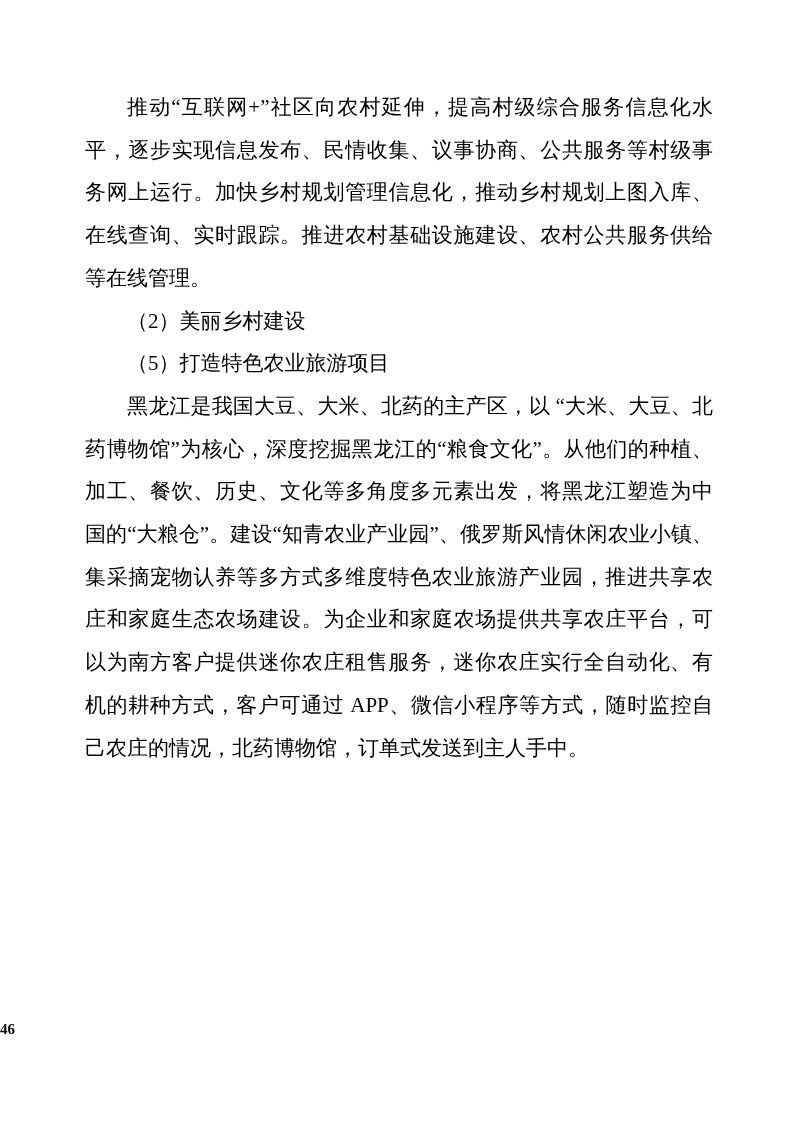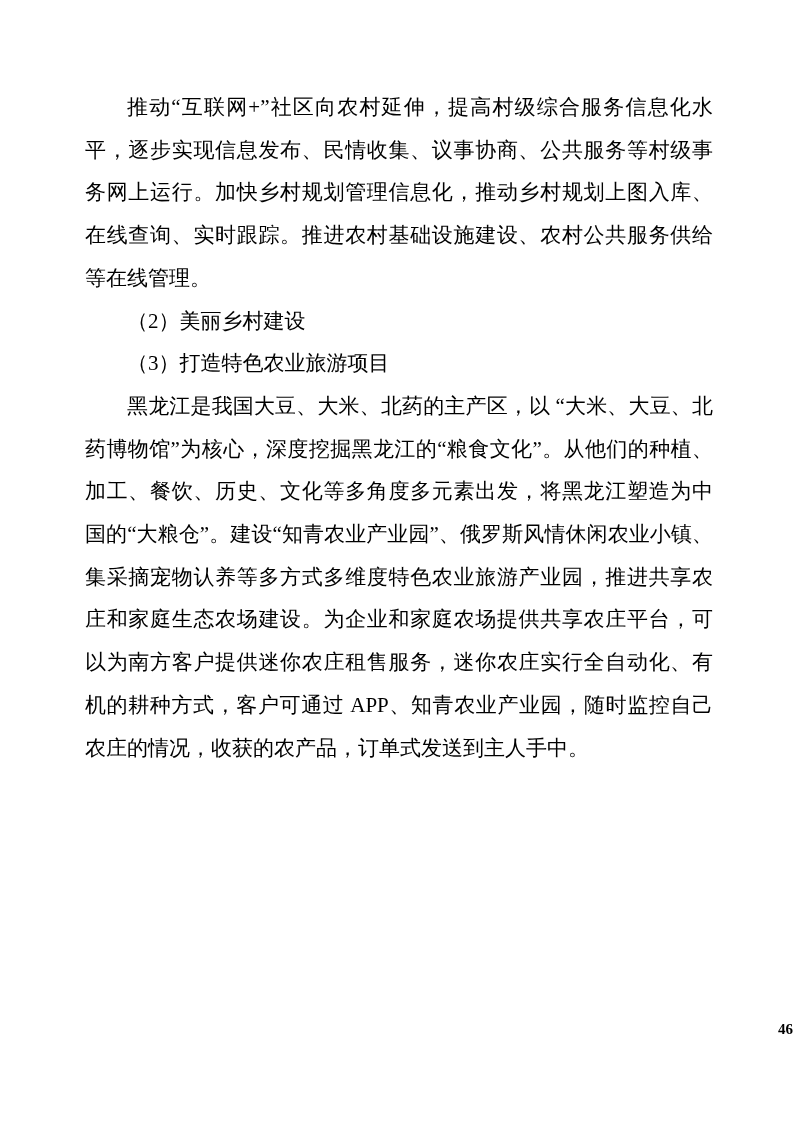--- a/index.html
+++ b/index.html
@@ -30,33 +30,33 @@
     text-align: justify;
     text-justify: inter-character;
     text-indent: 2em;
     word-break: normal;
     line-break: auto;
     color: #000000;
   }
   .footer {
     position: absolute;
     left: 0;
-    right: 0;
+    right: 10px;
     top: 1021px;
-    text-align: right;
+    text-align: left;
     font-size: 15px;
     font-weight: bold;
     font-family: "Liberation Serif", serif;
     color: #000000;
   }
 </style>
 </head>
 <body>
 
 <div class="page">
   <div class="content">
     <p class="para">推动“互联网+”社区向农村延伸，提高村级综合服务信息化水平，逐步实现信息发布、民情收集、议事协商、公共服务等村级事务网上运行。加快乡村规划管理信息化，推动乡村规划上图入库、在线查询、实时跟踪。推进农村基础设施建设、农村公共服务供给等在线管理。</p>
     <p class="para">（2）美丽乡村建设</p>
-    <p class="para">（3）打造特色农业旅游项目</p>
-    <p class="para">黑龙江是我国大豆、大米、北药的主产区，以 “大米、大豆、北药博物馆”为核心，深度挖掘黑龙江的“粮食文化”。从他们的种植、加工、餐饮、历史、文化等多角度多元素出发，将黑龙江塑造为中国的“大粮仓”。建设“知青农业产业园”、俄罗斯风情休闲农业小镇、集采摘宠物认养等多方式多维度特色农业旅游产业园，推进共享农庄和家庭生态农场建设。为企业和家庭农场提供共享农庄平台，可以为南方客户提供迷你农庄租售服务，迷你农庄实行全自动化、有机的耕种方式，客户可通过 APP、知青农业产业园，随时监控自己农庄的情况，收获的农产品，订单式发送到主人手中。</p>
+    <p class="para">（5）打造特色农业旅游项目</p>
+    <p class="para">黑龙江是我国大豆、大米、北药的主产区，以 “大米、大豆、北药博物馆”为核心，深度挖掘黑龙江的“粮食文化”。从他们的种植、加工、餐饮、历史、文化等多角度多元素出发，将黑龙江塑造为中国的“大粮仓”。建设“知青农业产业园”、俄罗斯风情休闲农业小镇、集采摘宠物认养等多方式多维度特色农业旅游产业园，推进共享农庄和家庭生态农场建设。为企业和家庭农场提供共享农庄平台，可以为南方客户提供迷你农庄租售服务，迷你农庄实行全自动化、有机的耕种方式，客户可通过 APP、微信小程序等方式，随时监控自己农庄的情况，北药博物馆，订单式发送到主人手中。</p>
   </div>
   <div class="footer">46</div>
 </div>
 
 </body></html>

